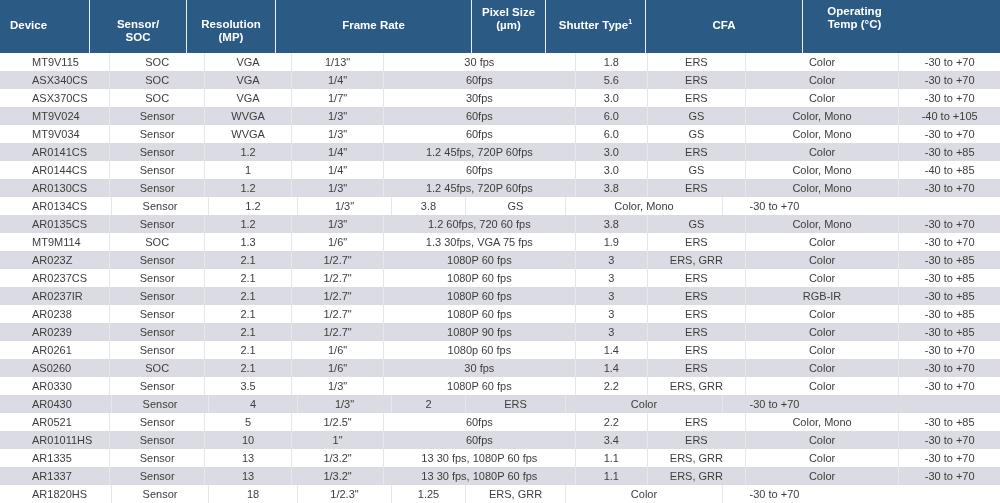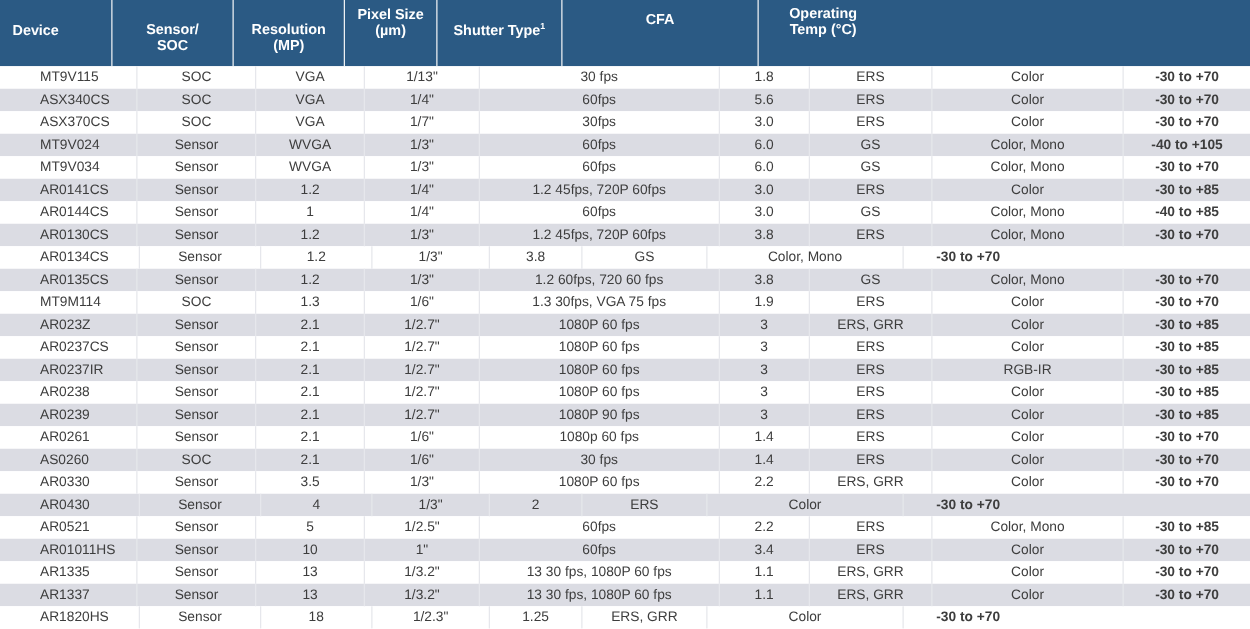--- a/index.html
+++ b/index.html
@@ -62,52 +62,55 @@
     box-sizing: border-box;
     display: flex;
     align-items: center;
     justify-content: center;
     font-size: 11px;
     color: var(--body-text, #3d3d3d);
     white-space: nowrap;
     overflow: hidden;
     border-right: 1px solid #e6e7ec;
   }
-  .cell:last-child { border-right: none; font-weight: bold; }
+  .cell:last-child { border-right: none; }
   .cell.device {
     justify-content: flex-start;
     padding-left: 10px;
   }
   
   .col-0 { width: 90px; }
   .col-1 { width: 97px; }
   .col-2 { width: 89px; }
   .col-3 { width: 94px; }
   .col-4 { width: 196px; }
   .col-5 { width: 74px; }
   .col-6 { width: 100px; }
-  .col-7 { width: 157px; justify-content: center; }
+  .col-7 { width: 157px; }
   .col-8 { width: 103px; }
 </style>
 </head>
 <body>
 
 <div class="sensor-table">
   <div class="thead">
       <div class="hcell col-0 align-left">
         <div>Device</div>
       </div>
       <div class="hcell col-1 pad-lift">
         <div>Sensor/</div>
         <div>SOC</div>
       </div>
       <div class="hcell col-2 pad-lift">
         <div>Resolution</div>
         <div>(MP)</div>
       </div>
+      <div class="hcell col-4">
+        <div>Frame Rate</div>
+      </div>
       <div class="hcell col-5">
         <div>Pixel Size</div>
         <div>(µm)</div>
       </div>
       <div class="hcell col-6">
         <div>Shutter Type<sup>1</sup></div>
       </div>
       <div class="hcell col-7">
         <div>CFA</div>
       </div>

